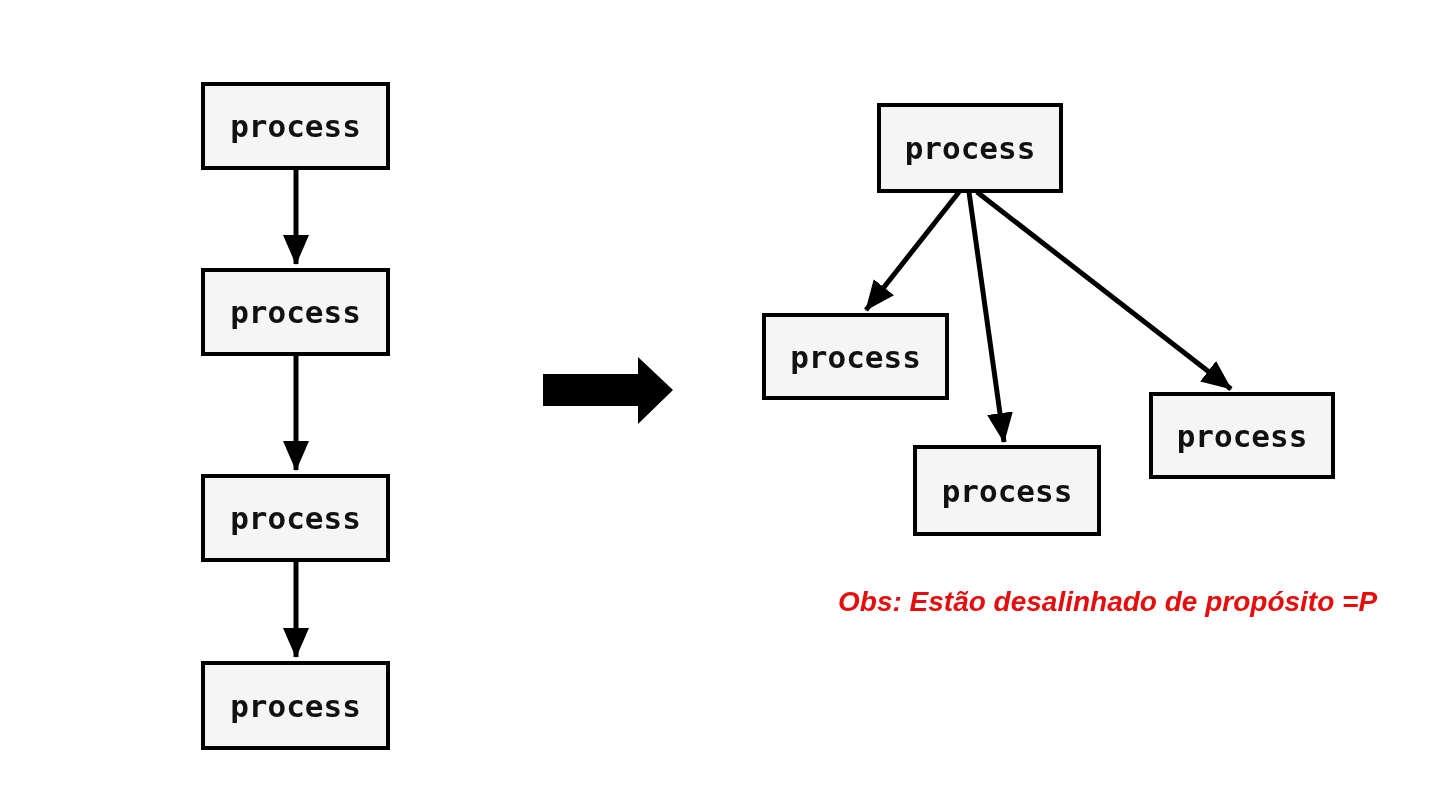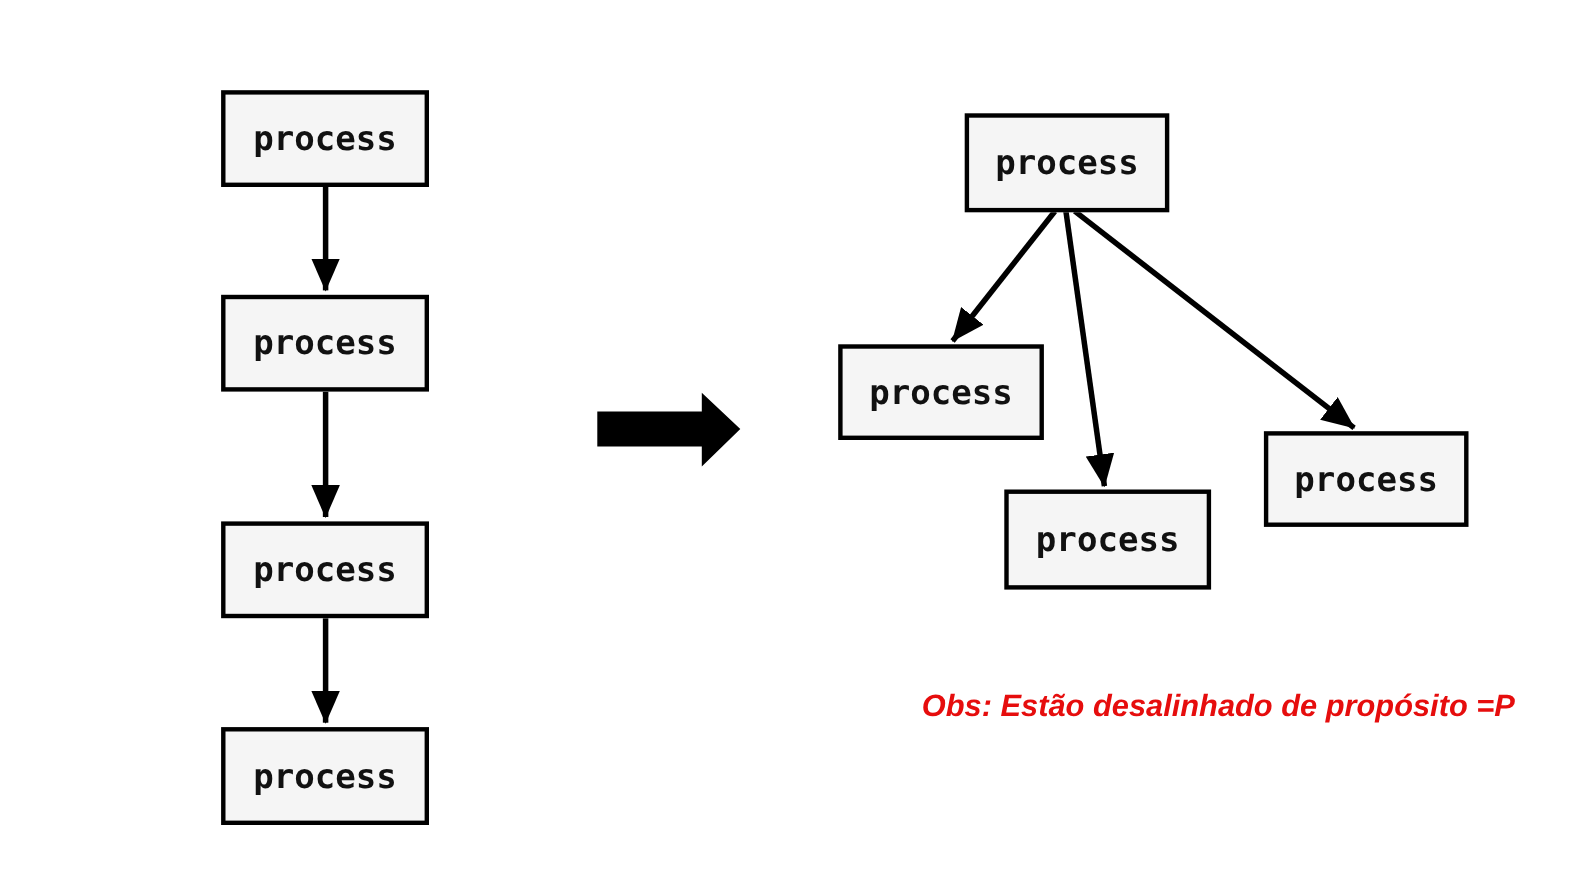--- a/index.html
+++ b/index.html
@@ -50,21 +50,20 @@
 
   .note{
     position:absolute;
     left:838px;top:586px;
     font-family:"Liberation Sans", sans-serif;
     font-weight:bold;
     font-style:italic;
     font-size:28px;
     color:var(--note);
     white-space:nowrap;
-    margin-top:40px;
   }
 </style>
 </head>
 <body>
 
 <div class="canvas">
 
   <svg class="arrows-layer" width="1440" height="810" viewBox="0 0 1440 810" xmlns="http://www.w3.org/2000/svg">
     <defs>
       <marker id="ah" markerUnits="userSpaceOnUse" markerWidth="30" markerHeight="26" refX="29" refY="13" orient="auto">

